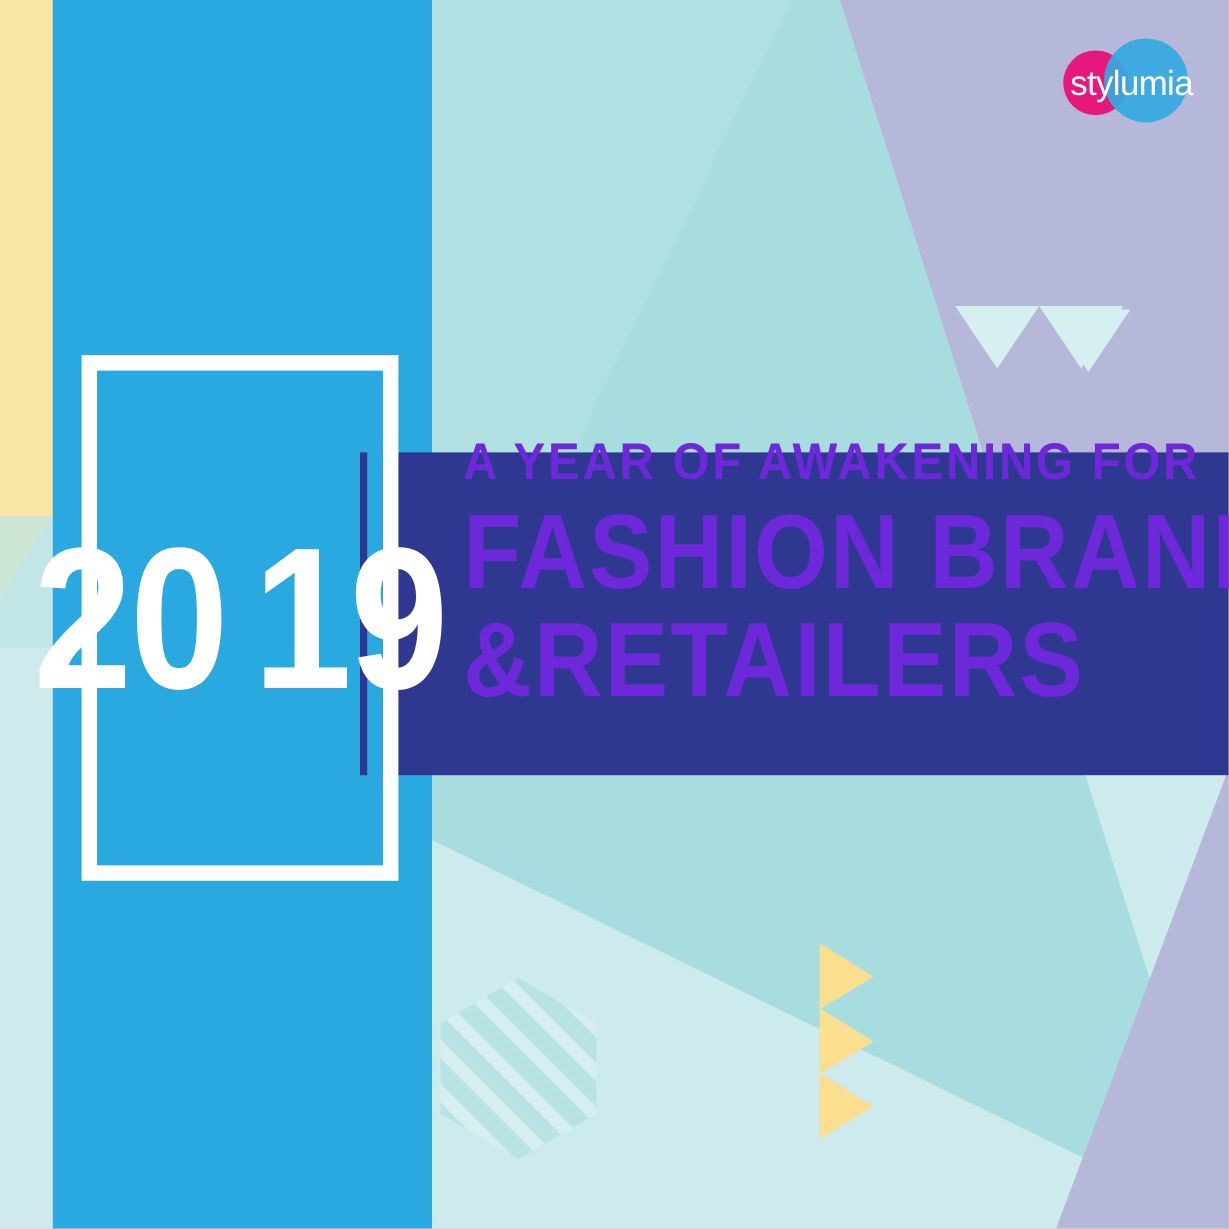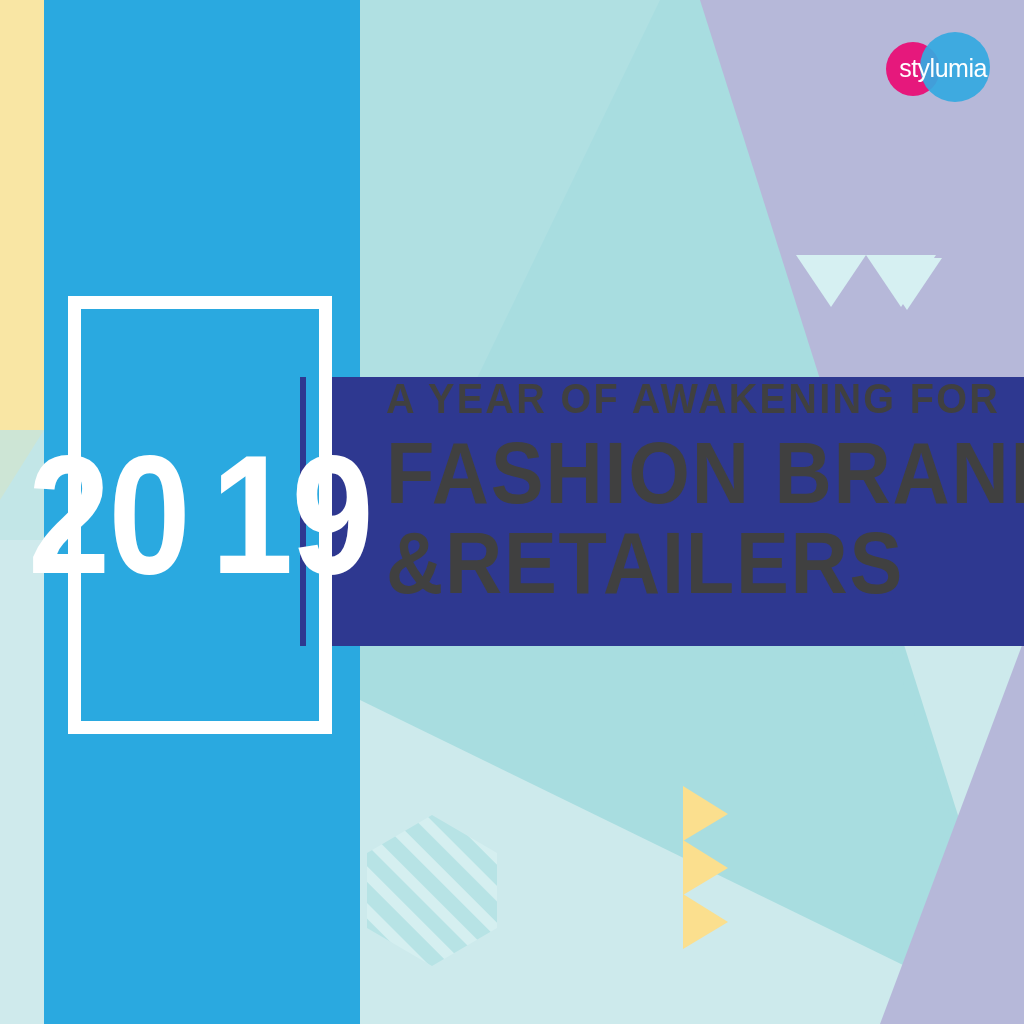--- a/index.html
+++ b/index.html
@@ -81,22 +81,22 @@
   }
   #banner-text {
     position: absolute;
     left: 386px;
     top: 377px;
     width: 620px;
     height: 204px;
     z-index: 50;
     display: flex;
     flex-direction: column;
-    justify-content: flex-start;
-    color: #404040;
+    justify-content: center;
+    color: #6d28d9;
   }
   .headline-small {
     font-family: "Liberation Sans Narrow", "Liberation Sans", sans-serif;
     font-weight: 700;
     font-size: 43px;
     letter-spacing: 2.5px;
     line-height: 1.0;
     transform: scaleX(0.92);
     transform-origin: left center;
     margin-bottom: 8px;
@@ -139,21 +139,21 @@
   }
   #logo-wordmark {
     position: absolute;
     left: 8px;
     top: 28px;
     width: 110px;
     text-align: center;
     color: #ffffff;
     font-family: "Liberation Sans", sans-serif;
     font-weight: 400;
-    font-size: 25px;
+    font-size: 29px;
     letter-spacing: -0.5px;
     z-index: 3;
   }
 </style>
 </head>
 <body>
 
 <div id="poster">
 
   <svg class="layer" viewBox="0 0 1024 1024" width="1024" height="1024" preserveAspectRatio="none" xmlns="http://www.w3.org/2000/svg">

